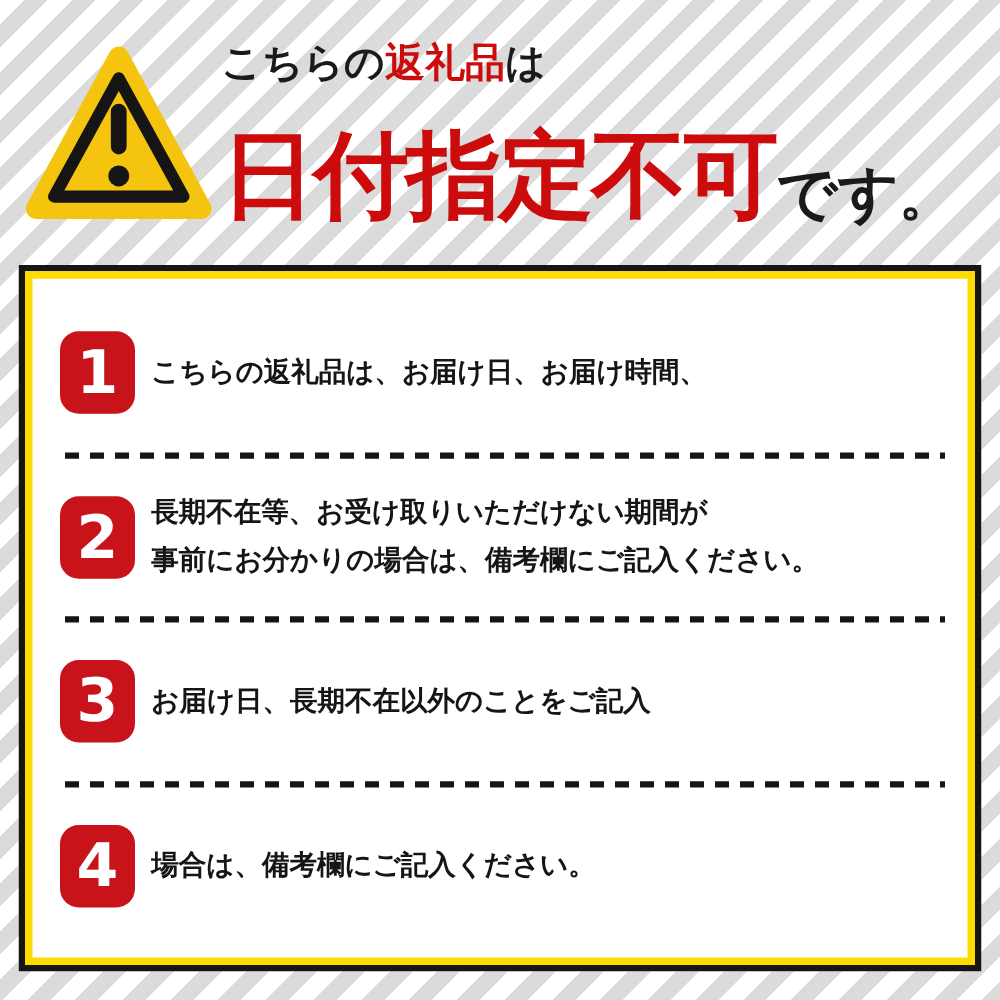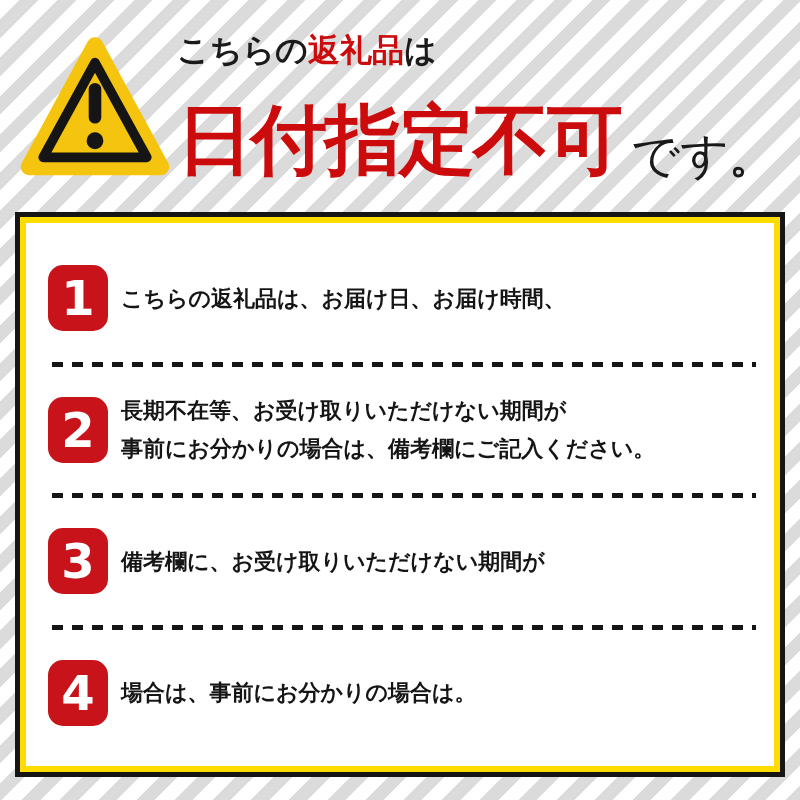--- a/index.html
+++ b/index.html
@@ -38,23 +38,22 @@
   }
   .title-line2 .big-red {
     font-size: 76px;
     font-weight: 800;
     letter-spacing: -2px;
     color: #cc0c0c;
     line-height: 1.1;
   }
   .title-line2 .desu {
     font-size: 48px;
-    font-weight: 400;
+    font-weight: 700;
     color: #1a1a1a;
-    margin-left: 10px;
     line-height: 1.1;
   }
   .title-line2 .period {
     font-size: 44px;
     font-weight: 700;
     color: #1a1a1a;
     line-height: 1.1;
   }
 
   
@@ -148,29 +147,29 @@
           <div>長期不在等、お受け取りいただけない期間が</div>
           <div>事前にお分かりの場合は、備考欄にご記入ください。</div>
         </div>
       </div>
 
       <div class="dashed-sep"></div>
 
       <div class="notice-item">
         <div class="num-badge">3</div>
         <div class="item-text">
-          <div>備考欄に、お受け取りいただけない期間が</div>
+          <div>お届け日、長期不在以外のことをご記入</div>
         </div>
       </div>
 
       <div class="dashed-sep"></div>
 
       <div class="notice-item">
         <div class="num-badge">4</div>
         <div class="item-text">
-          <div>場合は、事前にお分かりの場合は。</div>
+          <div>場合は、備考欄にご記入ください。</div>
         </div>
       </div>
 
     </div>
   </div>
 
 </div>
 
 </body></html>

